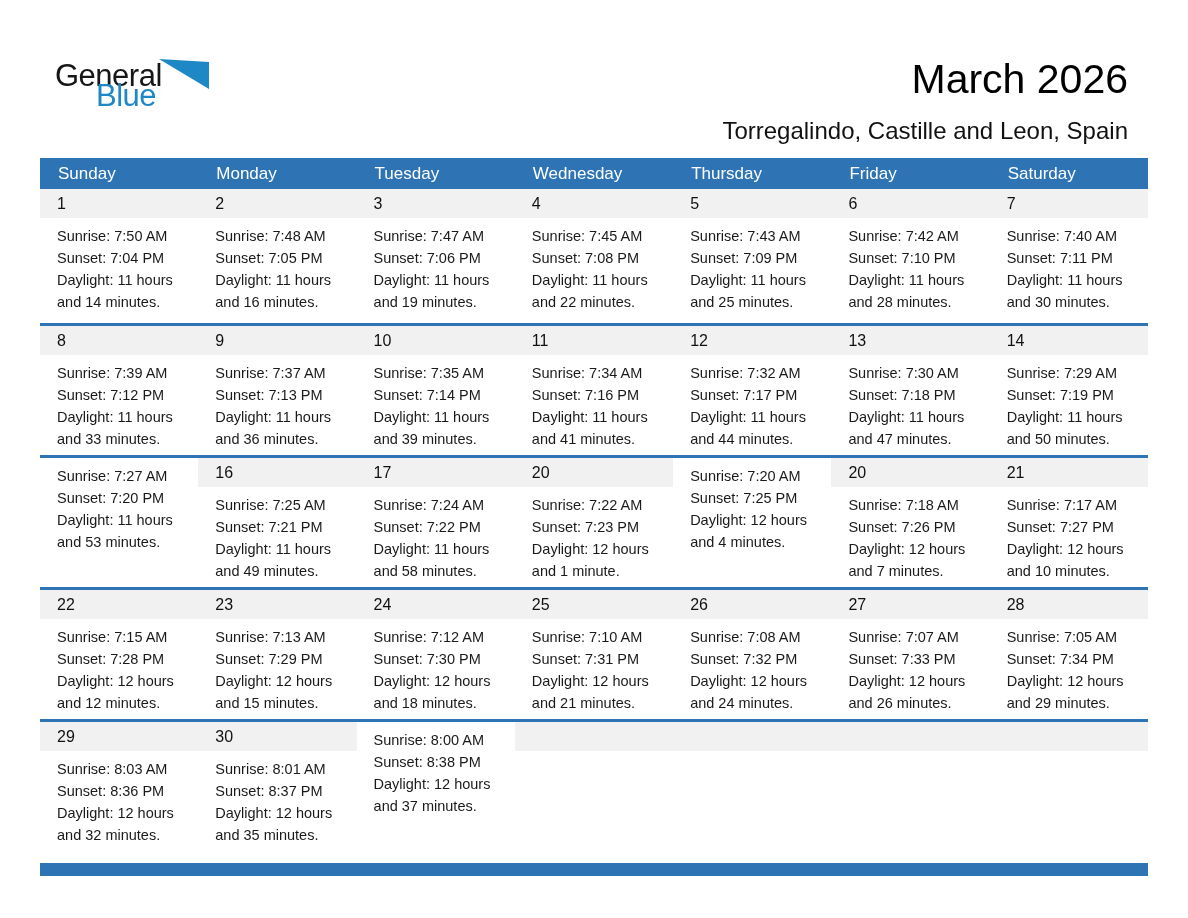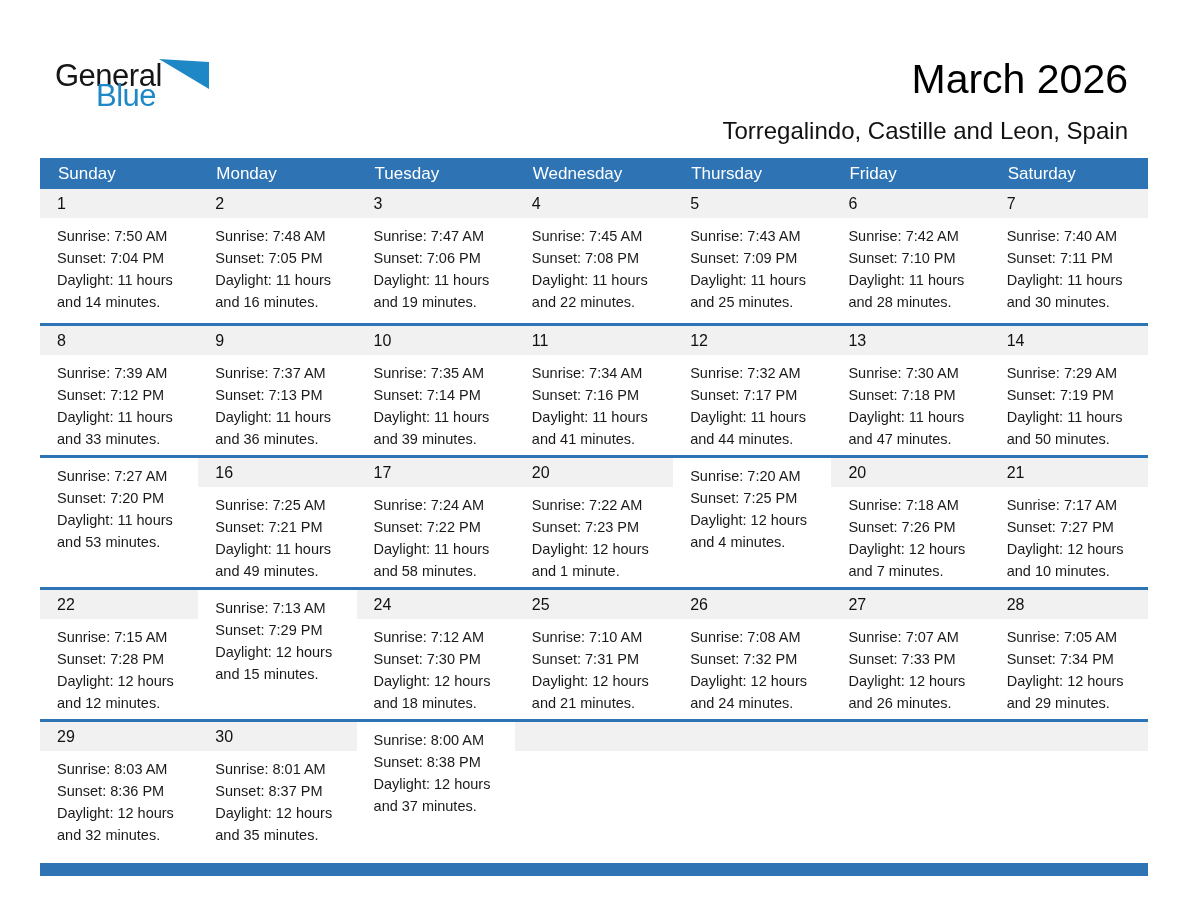--- a/index.html
+++ b/index.html
@@ -264,20 +264,21 @@
           <div class="cell">
             <div class="num">22</div>
             <div class="details">
               <div>Sunrise: 7:15 AM</div>
               <div>Sunset: 7:28 PM</div>
               <div>Daylight: 12 hours</div>
               <div>and 12 minutes.</div>
             </div>
           </div>
           <div class="cell">
+            <div class="num">23</div>
             <div class="details">
               <div>Sunrise: 7:13 AM</div>
               <div>Sunset: 7:29 PM</div>
               <div>Daylight: 12 hours</div>
               <div>and 15 minutes.</div>
             </div>
           </div>
           <div class="cell">
             <div class="num">24</div>
             <div class="details">

